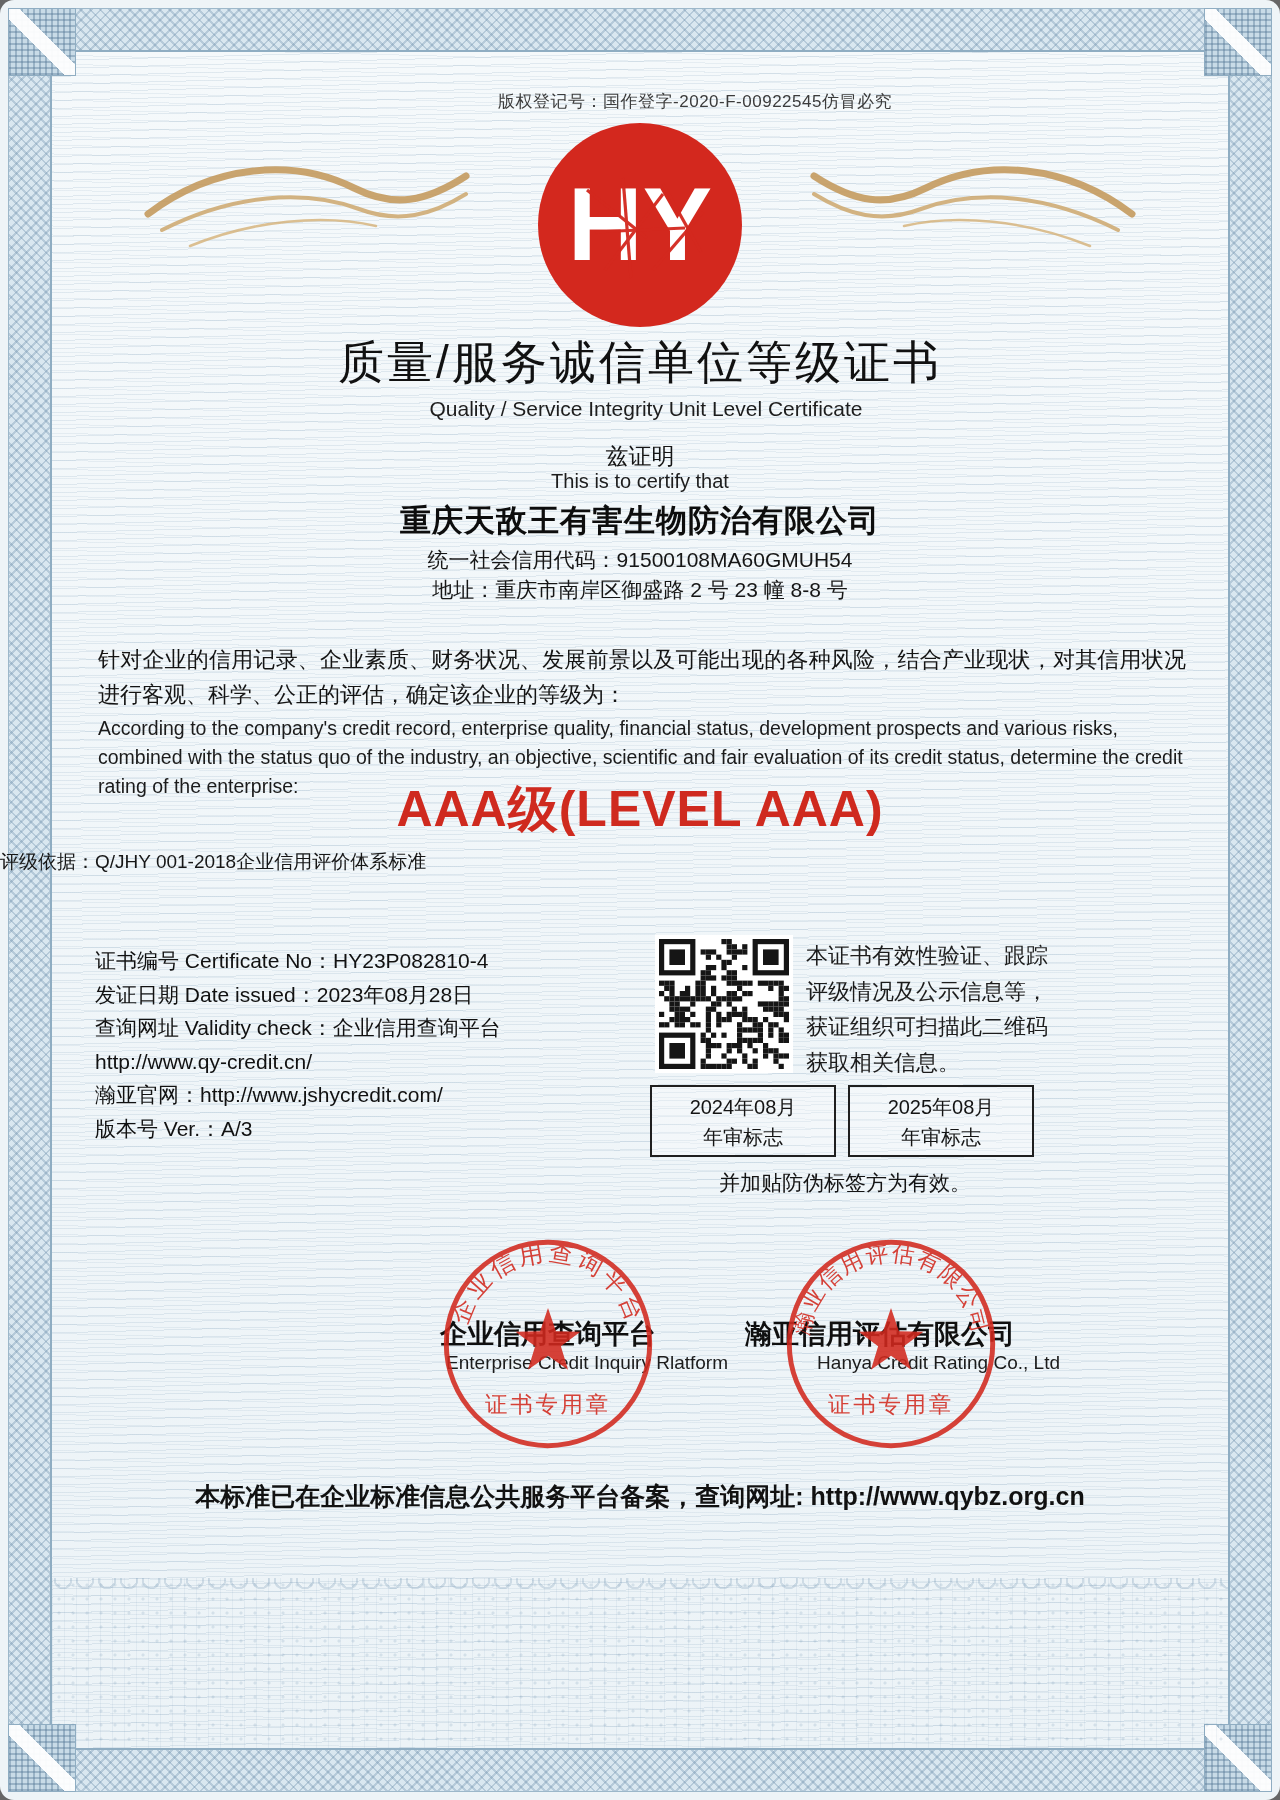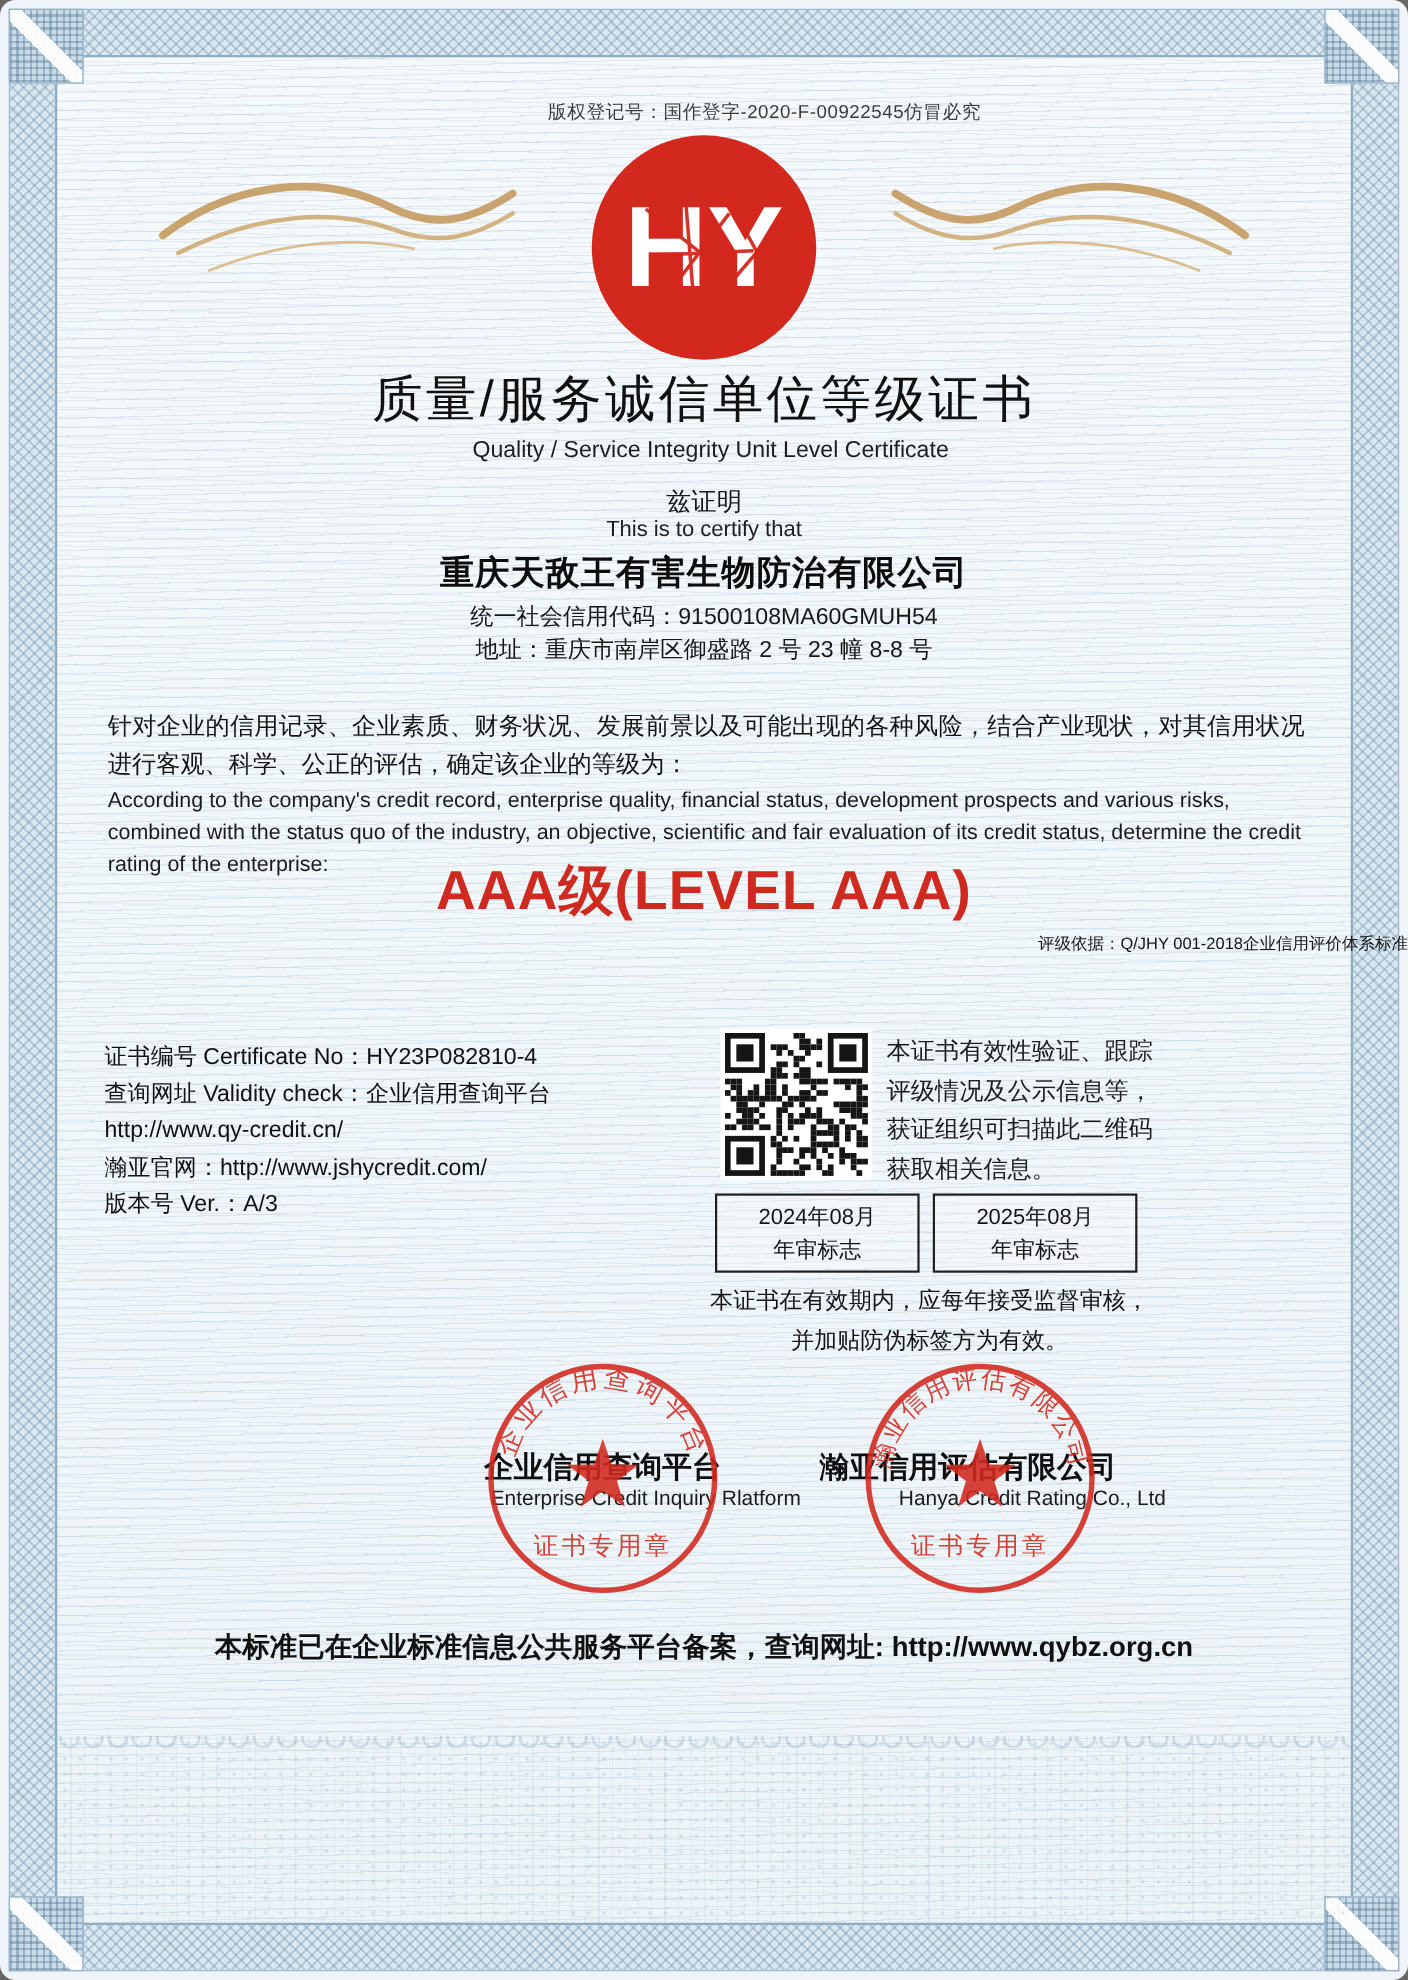--- a/index.html
+++ b/index.html
@@ -58,21 +58,21 @@
   .title-zh{top:332px;left:0;right:0;text-align:center;font-size:46px;font-weight:normal;letter-spacing:3px;color:#111;}
   .title-en{top:397px;left:0;right:0;text-align:center;font-size:21px;color:#1d1d1d;padding-left:12px;}
   .certify-zh{top:441px;left:0;right:0;text-align:center;font-size:23px;color:#161616;}
   .certify-en{top:470px;left:0;right:0;text-align:center;font-size:20px;color:#1d1d1d;}
   .company-name{top:500px;left:0;right:0;text-align:center;font-size:31px;font-weight:bold;letter-spacing:1px;color:#0d0d0d;}
   .company-code{top:546px;left:0;right:0;text-align:center;font-size:21px;color:#161616;}
   .company-addr{top:576px;left:0;right:0;text-align:center;font-size:21px;color:#161616;}
   .para-zh{top:642px;left:98px;width:1088px;font-size:22px;line-height:35px;text-align:justify;color:#141414;}
   .para-en{top:714px;left:98px;width:1088px;font-size:19.5px;line-height:29px;color:#1b1b1b;}
   .level{top:776px;left:0;right:0;text-align:center;font-size:50px;font-weight:bold;letter-spacing:1px;color:#cf2a1f;}
-  .basis-zh{top:849px;left:0;right:0;text-align:right;font-size:15px;color:#161616;}
+  .basis-zh{top:849px;left:0;right:0;text-align:left;font-size:19px;color:#161616;}
   .basis-en{top:873px;left:0;right:0;text-align:center;font-size:19px;color:#161616;}
   .details{top:944px;left:95px;width:545px;font-size:21px;color:#111;}
   .drow{line-height:33.5px;white-space:nowrap;}
   .qr-box{top:935px;left:655px;width:138px;height:138px;background:#fff;padding:4px;}
   .qr-box svg{display:block;width:100%;height:100%;}
   .qr-note{top:938px;left:806px;width:250px;font-size:22px;line-height:35.5px;color:#1c1c1c;}
   .review-box{top:1085px;width:186px;height:72px;border:2.5px solid #1f1f1f;text-align:center;font-size:20px;line-height:30px;padding-top:5px;color:#141414;background:rgba(255,255,255,.25);}
   .review-box.b1{left:650px;}
   .review-box.b2{left:848px;}
   .supervision{top:1165px;left:645px;width:400px;text-align:center;font-size:21px;line-height:36px;color:#141414;}
@@ -138,20 +138,21 @@
     <div class="abs company-addr">地址：重庆市南岸区御盛路 2 号 23 幢 8-8 号</div>
 
     <div class="abs para-zh">针对企业的信用记录、企业素质、财务状况、发展前景以及可能出现的各种风险，结合产业现状，对其信用状况进行客观、科学、公正的评估，确定该企业的等级为：</div>
     <div class="abs para-en">According to the company's credit record, enterprise quality, financial status, development prospects and various risks, combined with the status quo of the industry, an objective, scientific and fair evaluation of its credit status, determine the credit rating of the enterprise:</div>
 
     <div class="abs level">AAA级(LEVEL AAA)</div>
     <div class="abs basis-zh">评级依据：Q/JHY 001-2018企业信用评价体系标准</div>
 
     <div class="abs details">
       <div class="drow"><span>证书编号 Certificate No：</span><span>HY23P082810-4</span></div>
+      <div class="drow"><span>发证日期 Date issued：</span><span>2023年08月28日</span></div>
       <div class="drow"><span>查询网址 Validity check：</span><span>企业信用查询平台</span></div>
       <div class="drow"><span></span><span>http://www.qy-credit.cn/</span></div>
       <div class="drow"><span>瀚亚官网：</span><span>http://www.jshycredit.com/</span></div>
       <div class="drow"><span>版本号 Ver.：</span><span>A/3</span></div>
     </div>
 
     <div class="abs qr-box">
       <svg id="qr" viewBox="0 0 137.5 137.5">
           <rect x="0" y="0" width="137.5" height="137.5" fill="#fff"></rect>
           <rect x="66" y="0" width="5.5" height="5.5" fill="#151515"></rect>
@@ -384,21 +385,20 @@
     <div class="abs review-box b1">
       <div>2024年08月</div>
       <div>年审标志</div>
     </div>
     <div class="abs review-box b2">
       <div>2025年08月</div>
       <div>年审标志</div>
     </div>
 
     <div class="abs supervision">
-      <div>本证书在有效期内，应每年接受监督审核，</div>
       <div>并加贴防伪标签方为有效。</div>
     </div>
 
     <div class="abs issuer-zh iss1">企业信用查询平台</div>
     <div class="abs issuer-en iss1">Enterprise Credit Inquiry Rlatform</div>
     <div class="abs issuer-zh iss2">瀚亚信用评估有限公司</div>
     <div class="abs issuer-en iss2">Hanya Credit Rating Co., Ltd</div>
 
     <svg class="abs stamp s1" viewBox="0 0 240 240">
       <circle cx="120" cy="120" r="113" fill="none" stroke="#d2291e" stroke-width="5.5"></circle>

